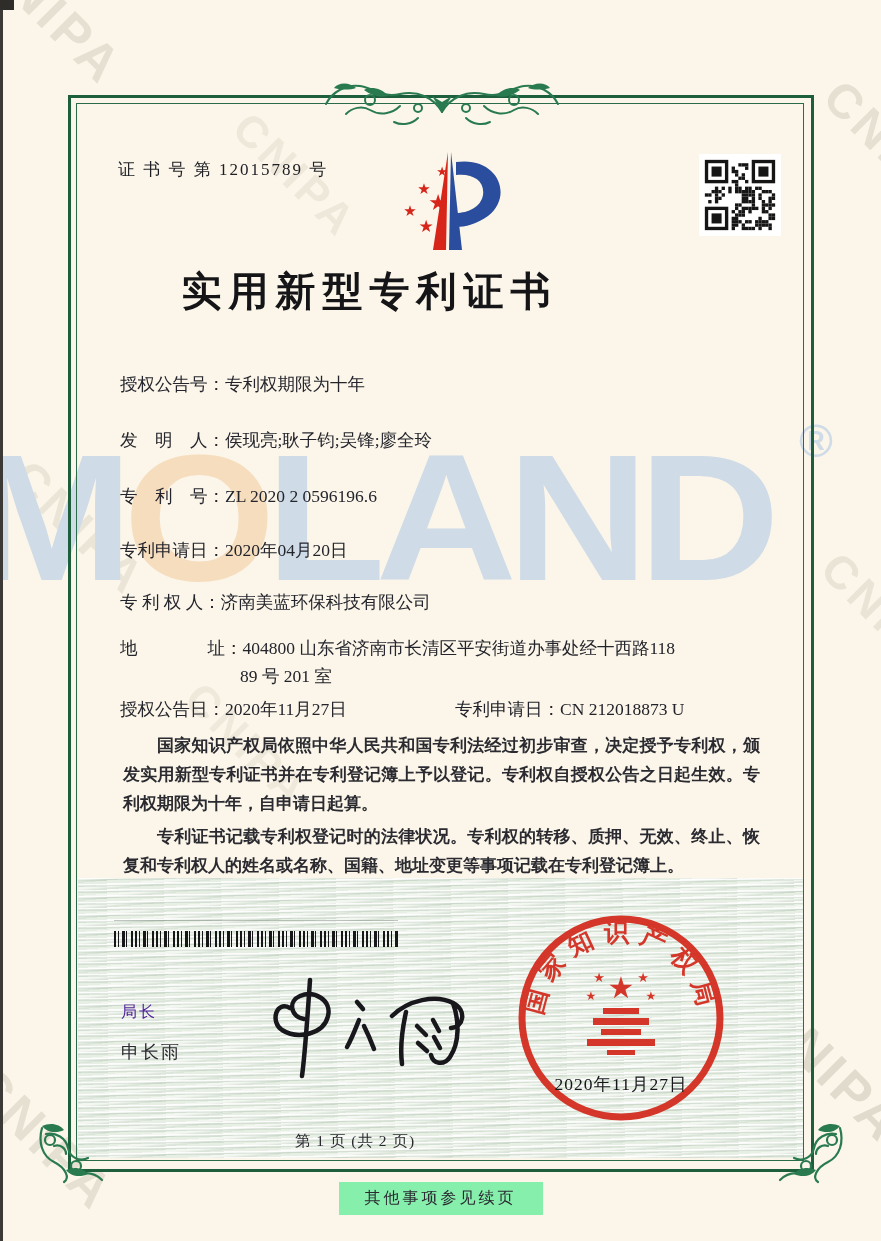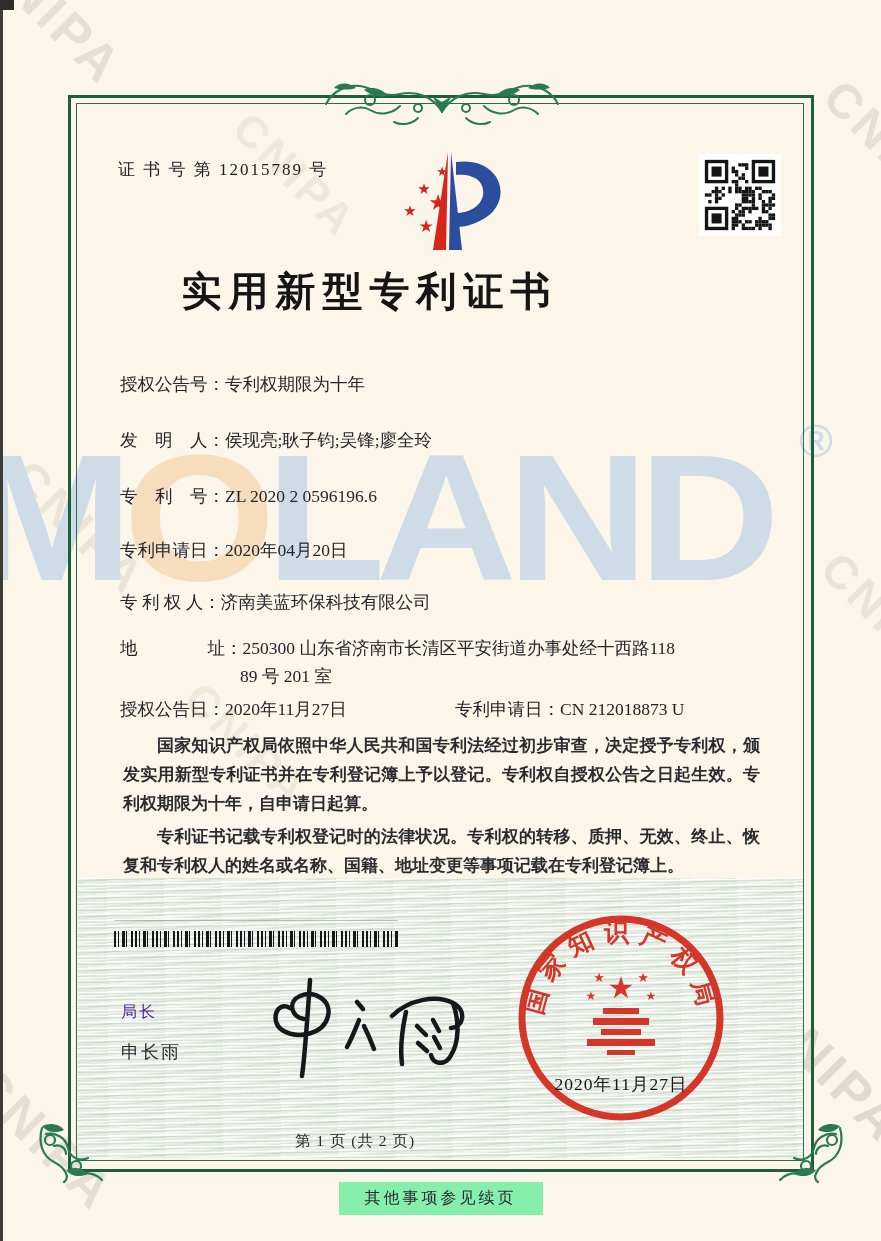--- a/index.html
+++ b/index.html
@@ -321,21 +321,21 @@
     <div class="frow" style="top:484px;">
       <span class="lbl">专　利　号：</span><span class="val">ZL 2020 2 0596196.6</span>
     </div>
     <div class="frow" style="top:538px;">
       <span class="lbl">专利申请日：</span><span class="val">2020年04月20日</span>
     </div>
     <div class="frow" style="top:590px;">
       <span class="lbl">专 利 权 人：</span><span class="val">济南美蓝环保科技有限公司</span>
     </div>
     <div class="frow" style="top:636px;">
-      <span class="lbl">地　　　　址：</span><span class="val">250300 山东省济南市长清区平安街道办事处经十西路118</span>
+      <span class="lbl">地　　　　址：</span><span class="val">404800 山东省济南市长清区平安街道办事处经十西路118</span>
     </div>
     <div class="addr2" style="top:664px;">89 号 201 室</div>
     <div class="frow" style="top:697px;">
       <span class="lbl">授权公告日：</span><span class="val">2020年11月27日</span>
     </div>
     <div class="grant-no" style="top:697px;">
       <span class="lbl">专利申请日：</span><span class="val">CN 212018873 U</span>
     </div>
 
     <div class="paras">

